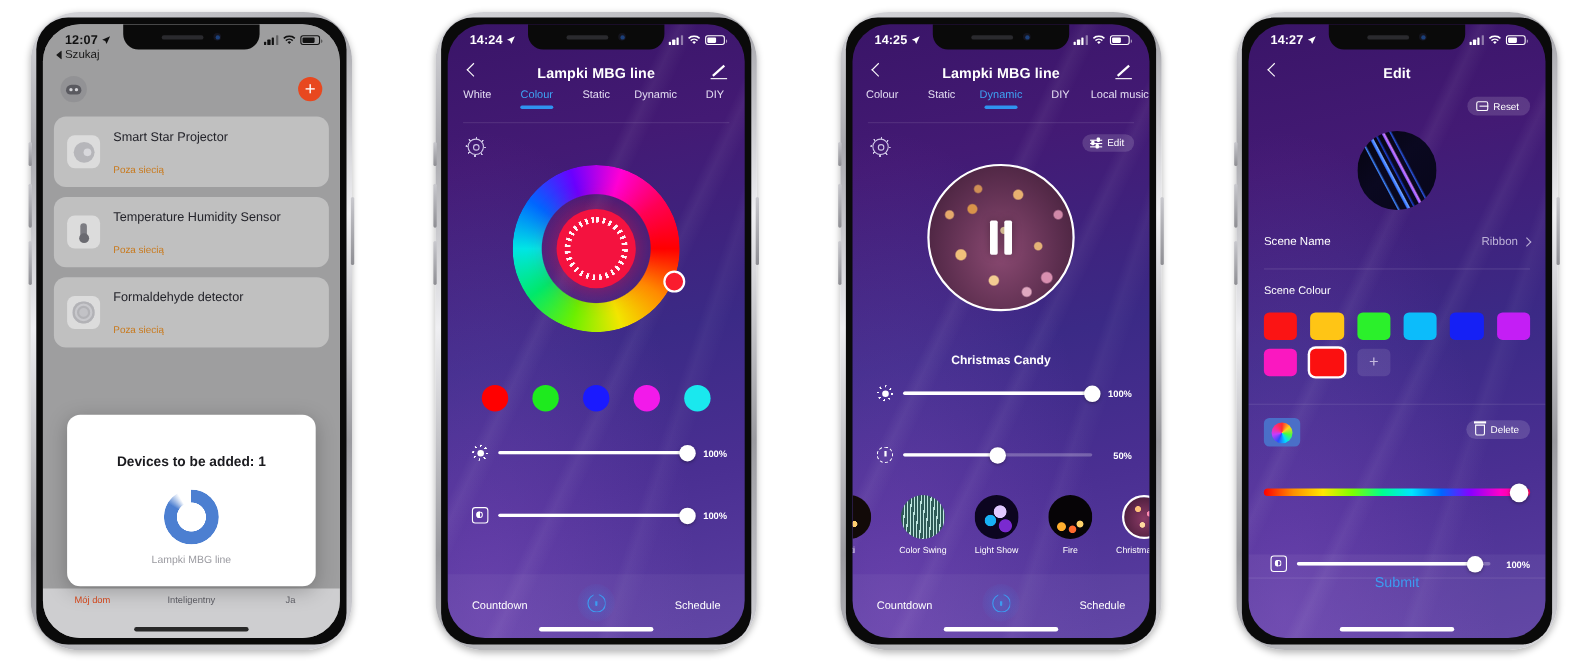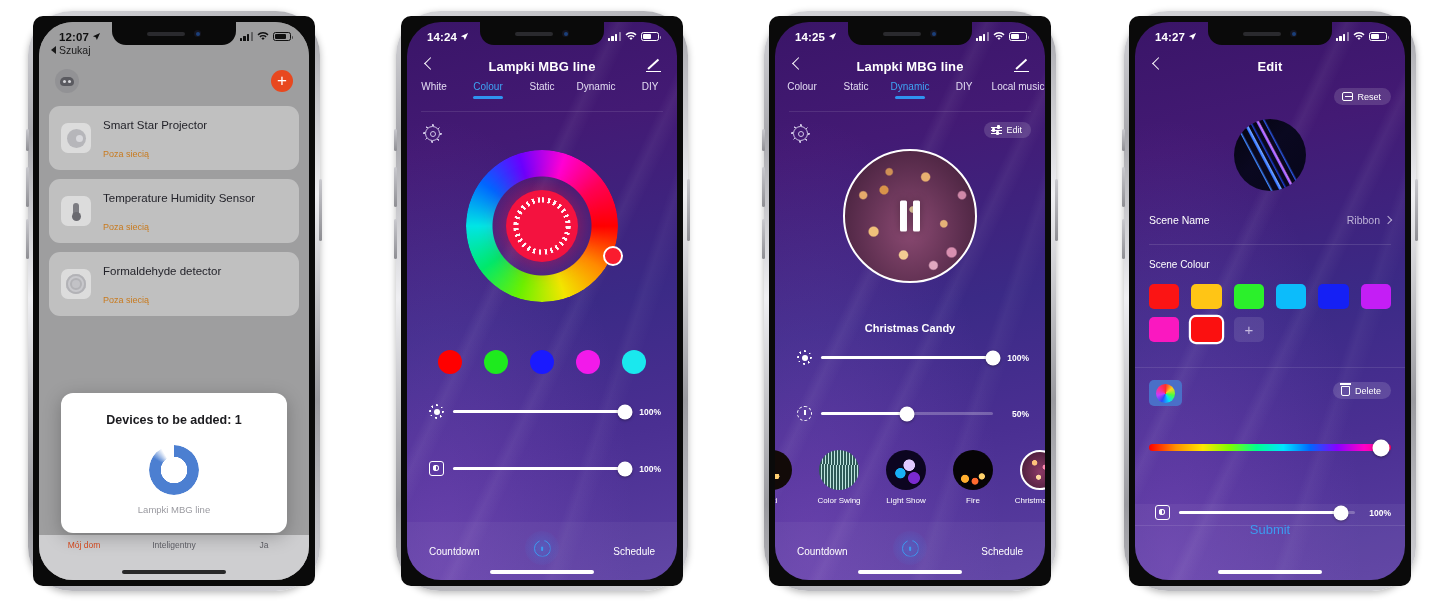--- a/index.html
+++ b/index.html
@@ -17,21 +17,21 @@
     position: absolute;
     width: 292px; height: 580px;
     border-radius: 44px;
     background: linear-gradient(160deg,#d8d8dc 0%,#a9a9ae 18%,#efeff2 42%,#9a9a9f 72%,#d5d5da 100%);
     padding: 5px;
     box-shadow: 0 2px 7px rgba(0,0,0,.28);
   }
   .phone-inner {
     position: relative;
     width: 100%; height: 100%;
-    border-radius: 10px;
+    border-radius: 29px;
     background: #0a0a0a;
     padding: 6px 6px;
   }
   .screen {
     position: relative; width: 100%; height: 100%;
     border-radius: 34px;
     overflow: hidden;
   }
   .notch {
     position: absolute; top: 0; left: 50%; transform: translateX(-50%);
@@ -104,21 +104,21 @@
   #p1 .dev-ico .thermo{width:6px;height:17px;border-radius:3px;background:#7c7c82;position:relative;}
   #p1 .dev-ico .thermo::after{content:"";position:absolute;bottom:-1px;left:-1.5px;width:9px;height:9px;border-radius:50%;background:#6a6a70;}
   #p1 .dev-ico .detector{width:20px;height:20px;border-radius:50%;background:#c2c2c6;
     box-shadow: inset 0 0 0 2px #b2b2b6, inset 0 0 0 4px #c8c8cc, inset 0 0 0 6px #b2b2b6;}
   #p1 .dev-name{font-size:11.5px;color:#23232a;line-height:1.45;}
   #p1 .dev-status{font-size:9px;color:#c87a1e;margin-top:15px;}
   #p1 .sheet {
     position:absolute; left:22px; right:22px; bottom:47px; background:#fff; border-radius:12px;
     z-index: 20; overflow:hidden; box-shadow:0 4px 18px rgba(0,0,0,.25);
   }
-  #p1 .sheet-title { text-align:center; font-size:12.5px; font-weight:bold; color:#1b1b1f; padding:20px 10px 4px; }
+  #p1 .sheet-title { text-align:center; font-size:12.5px; font-weight:bold; color:#1b1b1f; padding:36px 10px 4px; }
   #p1 .sheet-body { padding: 14px 0 18px; display:flex; flex-direction:column; align-items:center; gap:9px; }
   #p1 .spinner { width:50px;height:50px;border-radius:50%;
     background: conic-gradient(from 0deg, #4c7fd1 0deg, #4c7fd1 300deg, rgba(76,127,209,0) 330deg);
     -webkit-mask: radial-gradient(circle, transparent 13px, #000 13.5px);
             mask: radial-gradient(circle, transparent 13px, #000 13.5px);
   }
   #p1 .spinner-label { font-size:9.5px; color:#9a9aa0; }
   #p1 .sheet-actions { display:flex; border-top:1px solid #e4e4e8; }
   #p1 .sheet-actions > div { flex:1; text-align:center; padding: 13px 0; font-size:11.5px; color:#1b1b1f; }
   #p1 .sheet-actions > div:first-child { border-right:1px solid #e4e4e8; }

